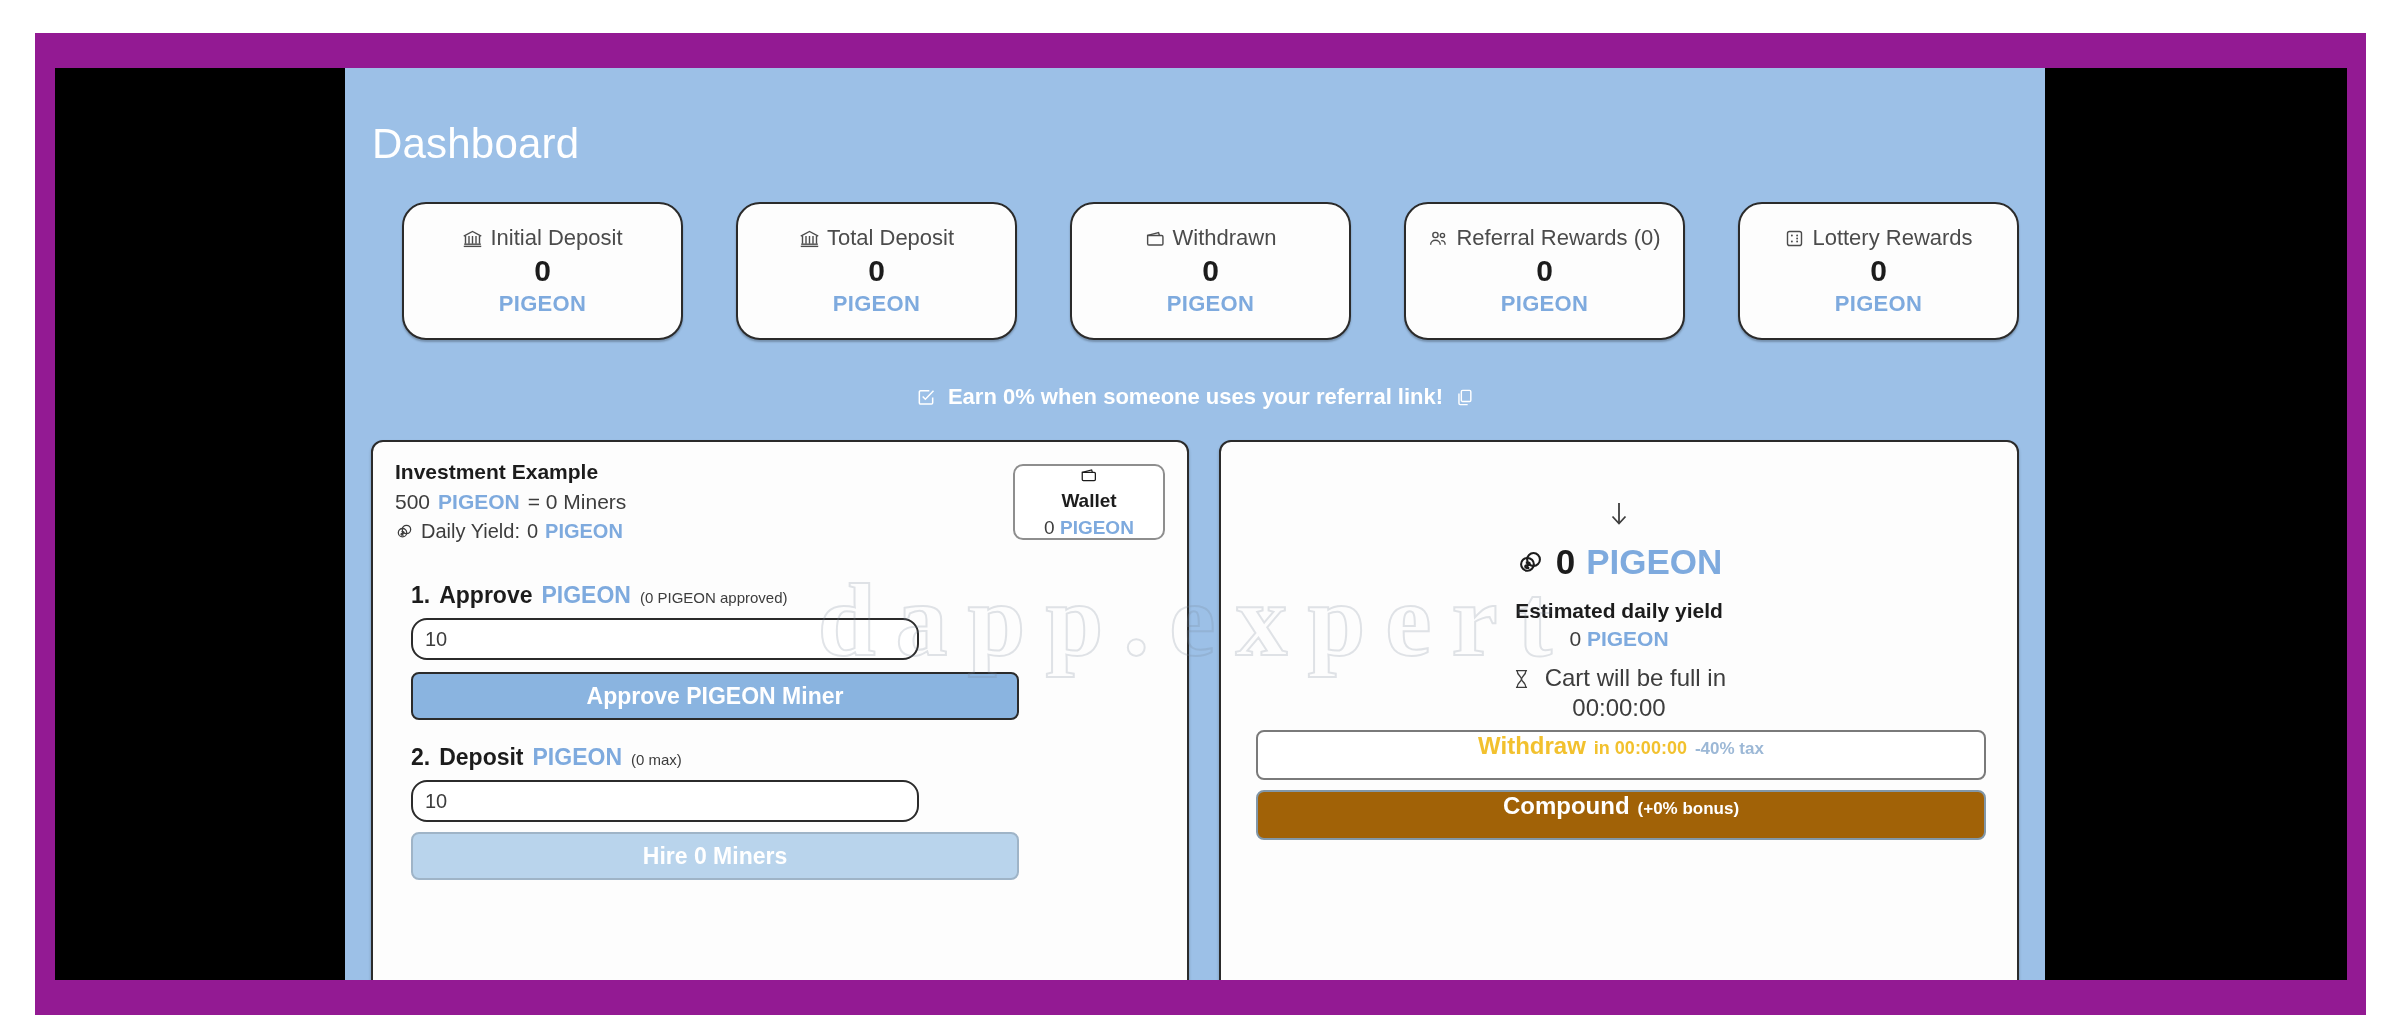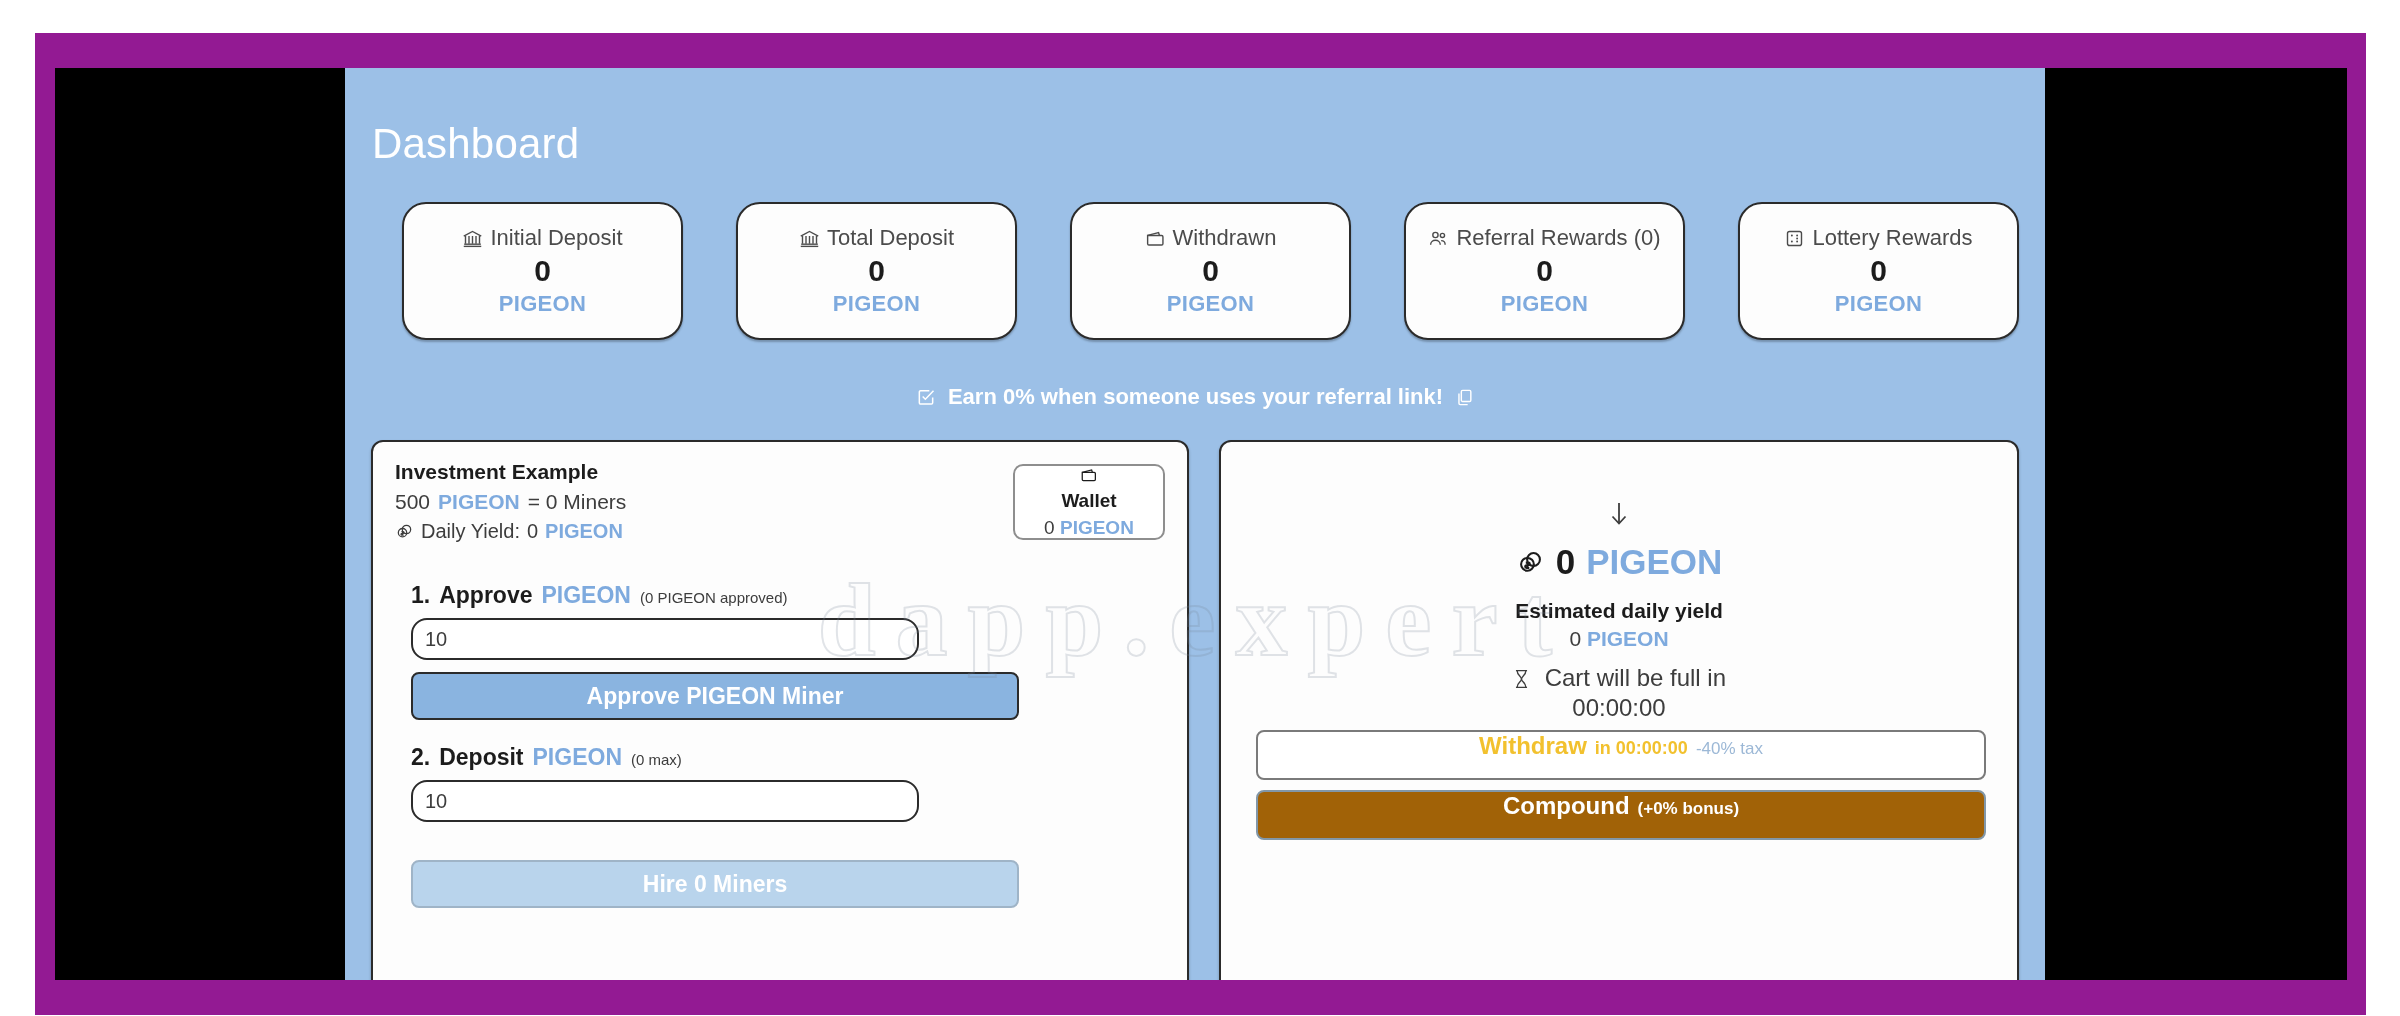--- a/index.html
+++ b/index.html
@@ -252,21 +252,21 @@
     display: flex;
     align-items: center;
     justify-content: center;
     font-size: 23px;
     font-weight: bold;
     color: #ffffff;
     cursor: pointer;
     white-space: nowrap;
   }
   .btn-primary { background: #8ab4e0; border: 2px solid #2b2b2b; }
-  .btn-disabled { background: #b9d4ec; border: 2px solid #9fb4c7; color: #ffffff; margin-top: 28px; }
+  .btn-disabled { background: #b9d4ec; border: 2px solid #9fb4c7; color: #ffffff; }
 
   
   .rp-center {
     position: absolute;
     left: 0; width: 100%;
     text-align: center;
   }
   .miners-line {
     top: 18px;
     font-size: 25px;
@@ -322,21 +322,21 @@
     box-sizing: border-box;
     display: flex;
     align-items: baseline;
     justify-content: center;
     gap: 8px;
     cursor: pointer;
     white-space: nowrap;
   }
   #withdraw-btn .w-main { font-size: 24px; font-weight: bold; color: #f2c12e; }
   #withdraw-btn .w-in   { font-size: 18px; font-weight: bold; color: #f2c12e; }
-  #withdraw-btn .w-tax  { font-size: 17px; font-weight: normal; color: #9cb8d6; }
+  #withdraw-btn .w-tax  { font-size: 17px; font-weight: bold; color: #9cb8d6; }
 
   #compound-btn {
     position: absolute;
     left: 35px; top: 348px;
     width: 730px; height: 50px;
     background: #a16207;
     border: 2px solid #8297a8;
     border-radius: 8px;
     box-sizing: border-box;
     display: flex;

